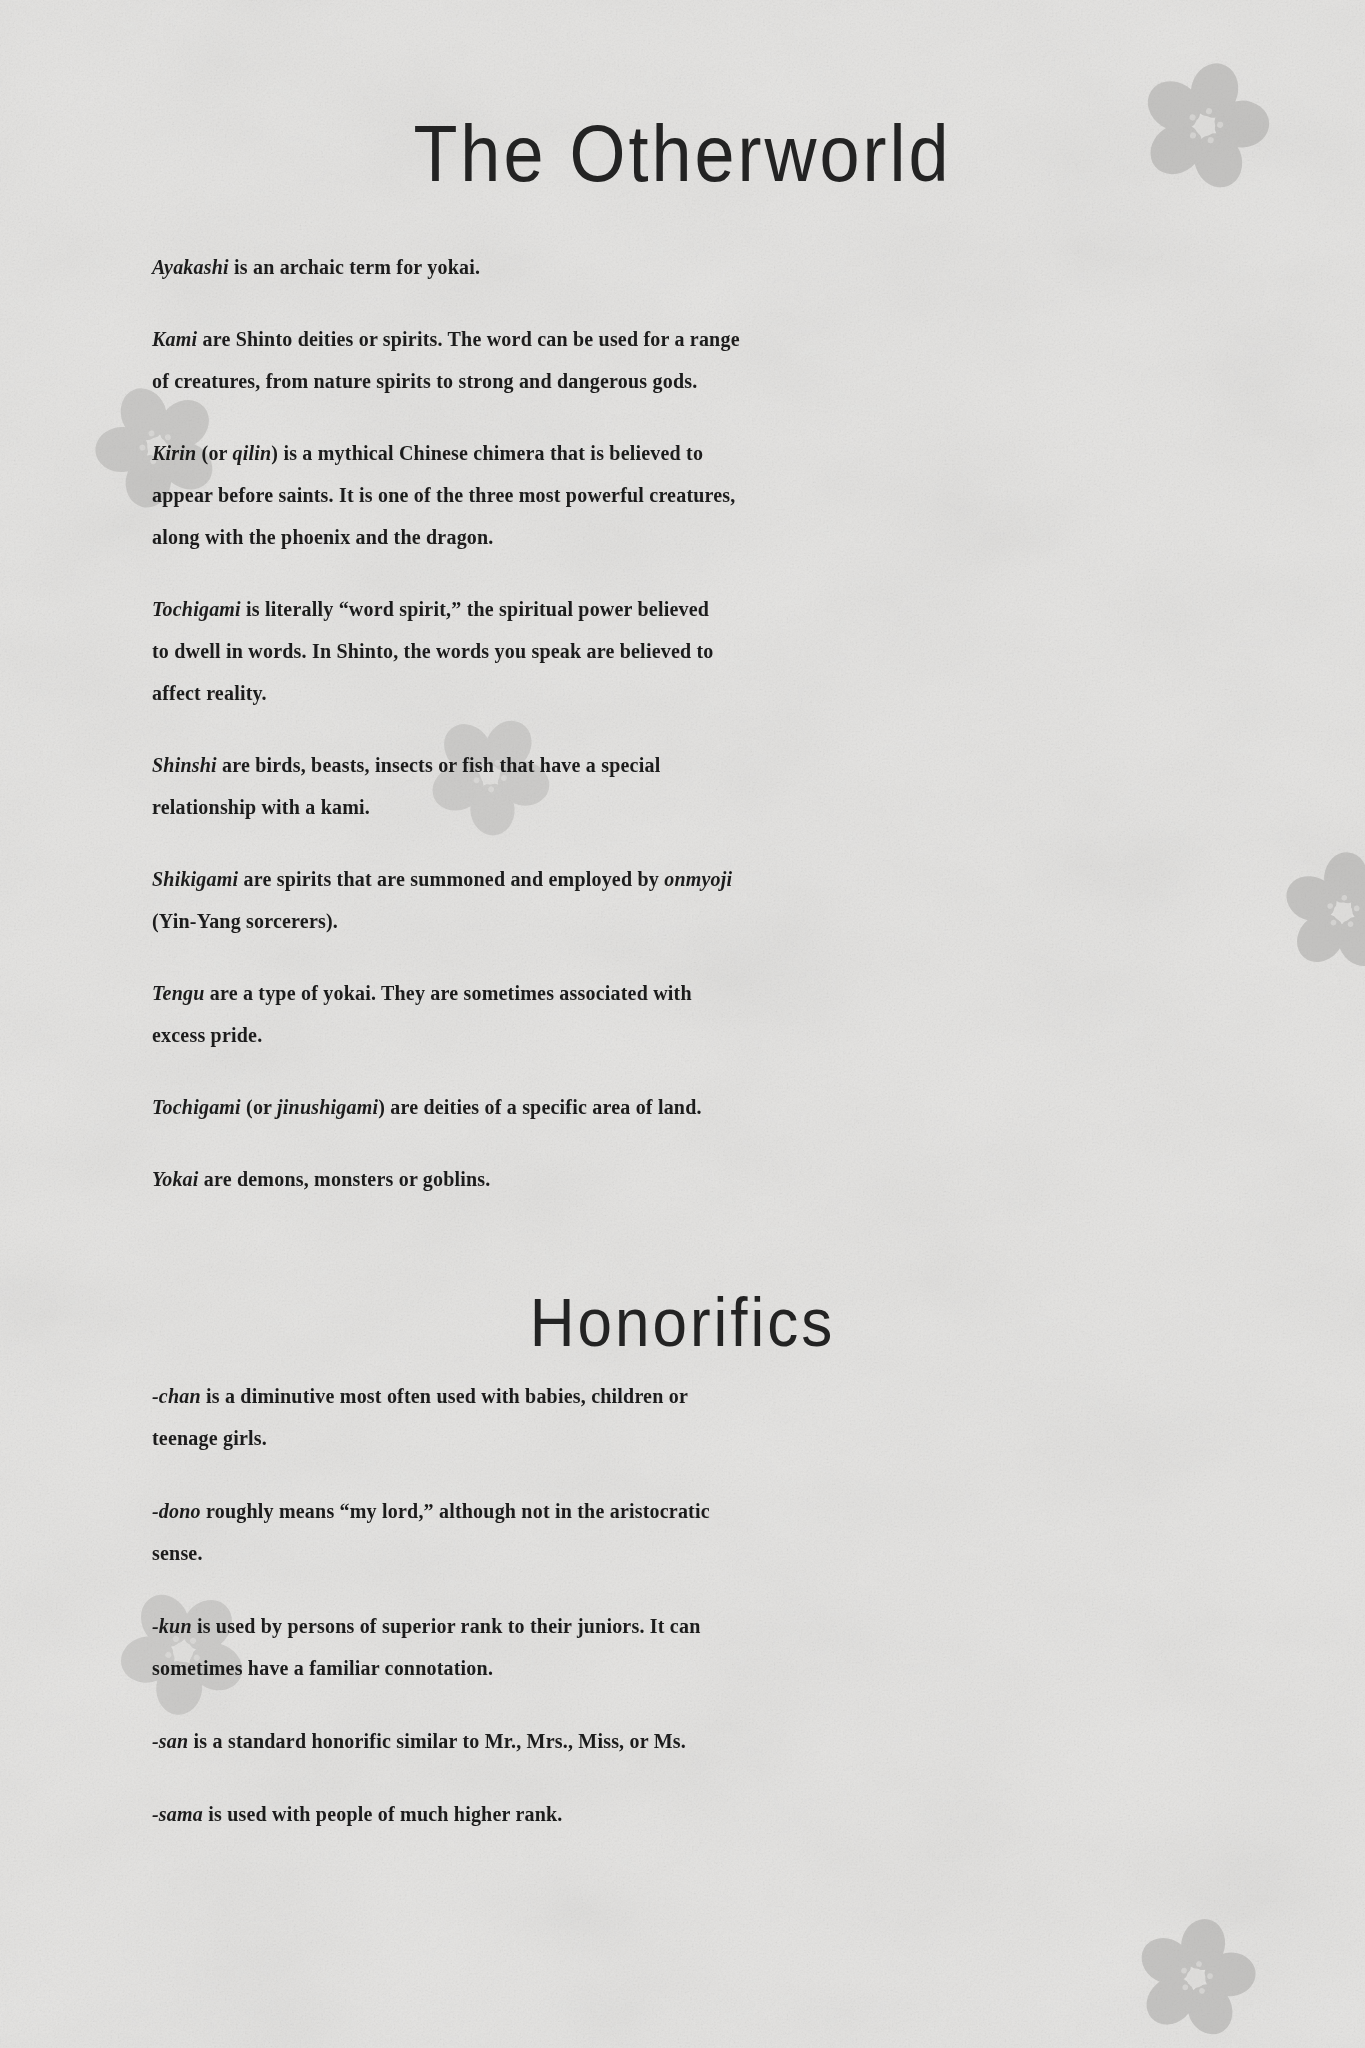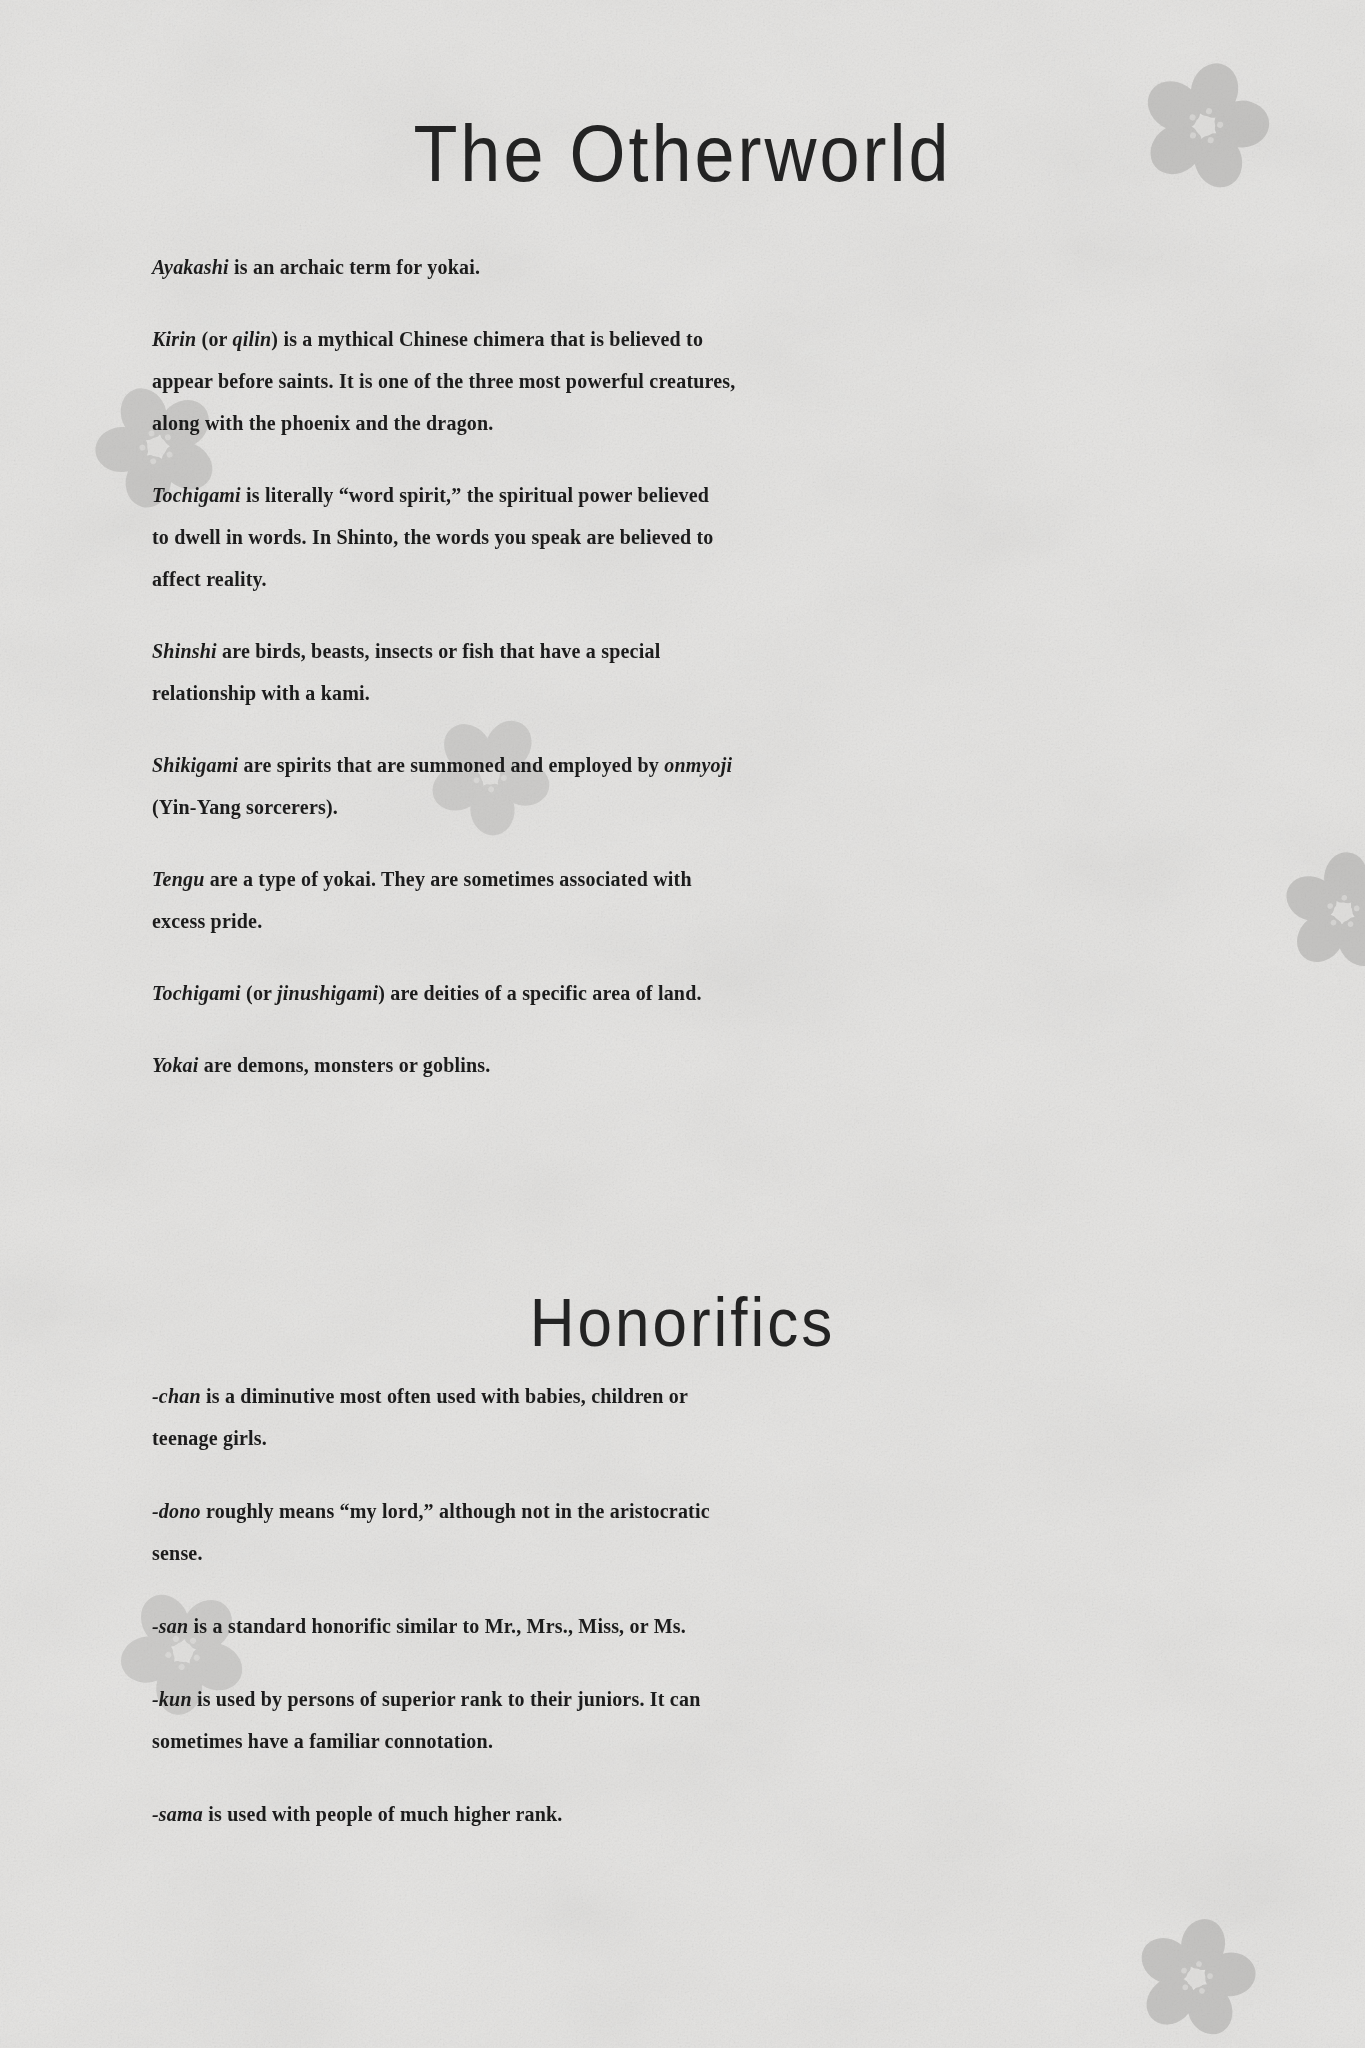--- a/index.html
+++ b/index.html
@@ -89,20 +89,22 @@
       <use href="#blossom" xlink:href="#blossom" transform="translate(1196,1978) rotate(12) scale(0.95)" opacity="0.45"></use>
     </g>
   </svg>
 
   <div class="content">
 
     <h1 class="display-title" id="title-otherworld">The Otherworld</h1>
 
     <div class="entries" id="entries-otherworld">
         <p class="entry"><span class="term">Ayakashi</span><span class="def"> is an archaic term for yokai.</span></p>
+        <p class="entry"><span class="term">Kami</span><span class="def"> are Shinto deities or spirits. The word can be used for a range
+of creatures, from nature spirits to strong and dangerous gods.</span></p>
         <p class="entry"><span class="term">Kirin</span><span class="def"> (or </span><span class="term">qilin</span><span class="def">) is a mythical Chinese chimera that is believed to
 appear before saints. It is one of the three most powerful creatures,
 along with the phoenix and the dragon.</span></p>
         <p class="entry"><span class="term">Tochigami</span><span class="def"> is literally “word spirit,” the spiritual power believed
 to dwell in words. In Shinto, the words you speak are believed to
 affect reality.</span></p>
         <p class="entry"><span class="term">Shinshi</span><span class="def"> are birds, beasts, insects or fish that have a special
 relationship with a kami.</span></p>
         <p class="entry"><span class="term">Shikigami</span><span class="def"> are spirits that are summoned and employed by </span><span class="term">onmyoji</span><span class="def">
 (Yin-Yang sorcerers).</span></p>
@@ -112,20 +114,20 @@
         <p class="entry"><span class="term">Yokai</span><span class="def"> are demons, monsters or goblins.</span></p>
       </div>
 
     <h1 class="display-title" id="title-honorifics">Honorifics</h1>
 
     <div class="entries" id="entries-honorifics">
         <p class="entry"><span class="term">-chan</span><span class="def"> is a diminutive most often used with babies, children or
 teenage girls.</span></p>
         <p class="entry"><span class="term">-dono</span><span class="def"> roughly means “my lord,” although not in the aristocratic
 sense.</span></p>
-        <p class="entry"><span class="term">-san</span><span class="def"> is a standard honorific similar to Mr., Mrs., Miss, or Ms.</span></p>
         <p class="entry"><span class="term">-kun</span><span class="def"> is used by persons of superior rank to their juniors. It can
 sometimes have a familiar connotation.</span></p>
+        <p class="entry"><span class="term">-san</span><span class="def"> is a standard honorific similar to Mr., Mrs., Miss, or Ms.</span></p>
         <p class="entry"><span class="term">-sama</span><span class="def"> is used with people of much higher rank.</span></p>
       </div>
 
   </div>
 </div>
 
 </body></html>

